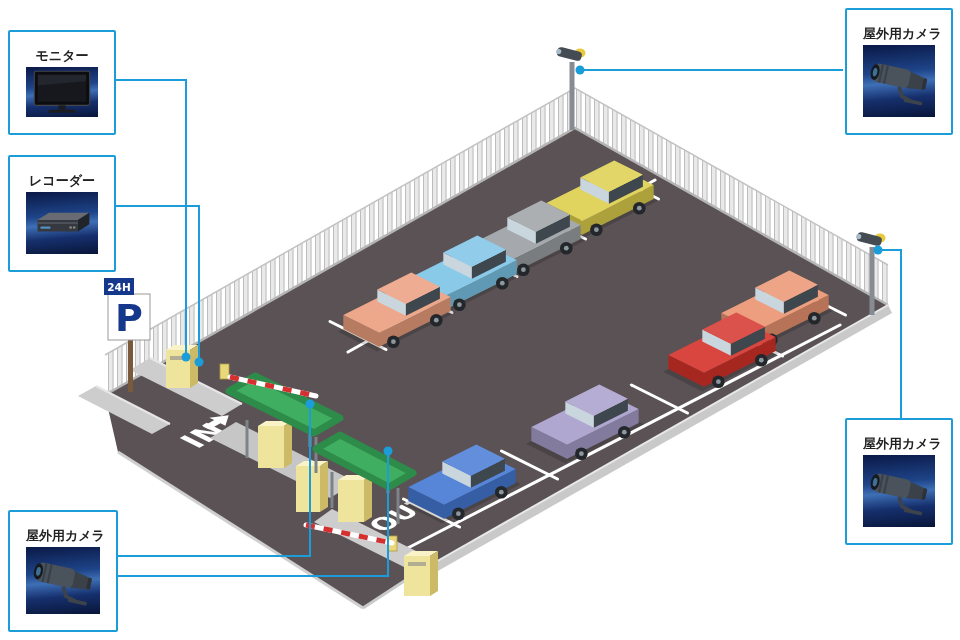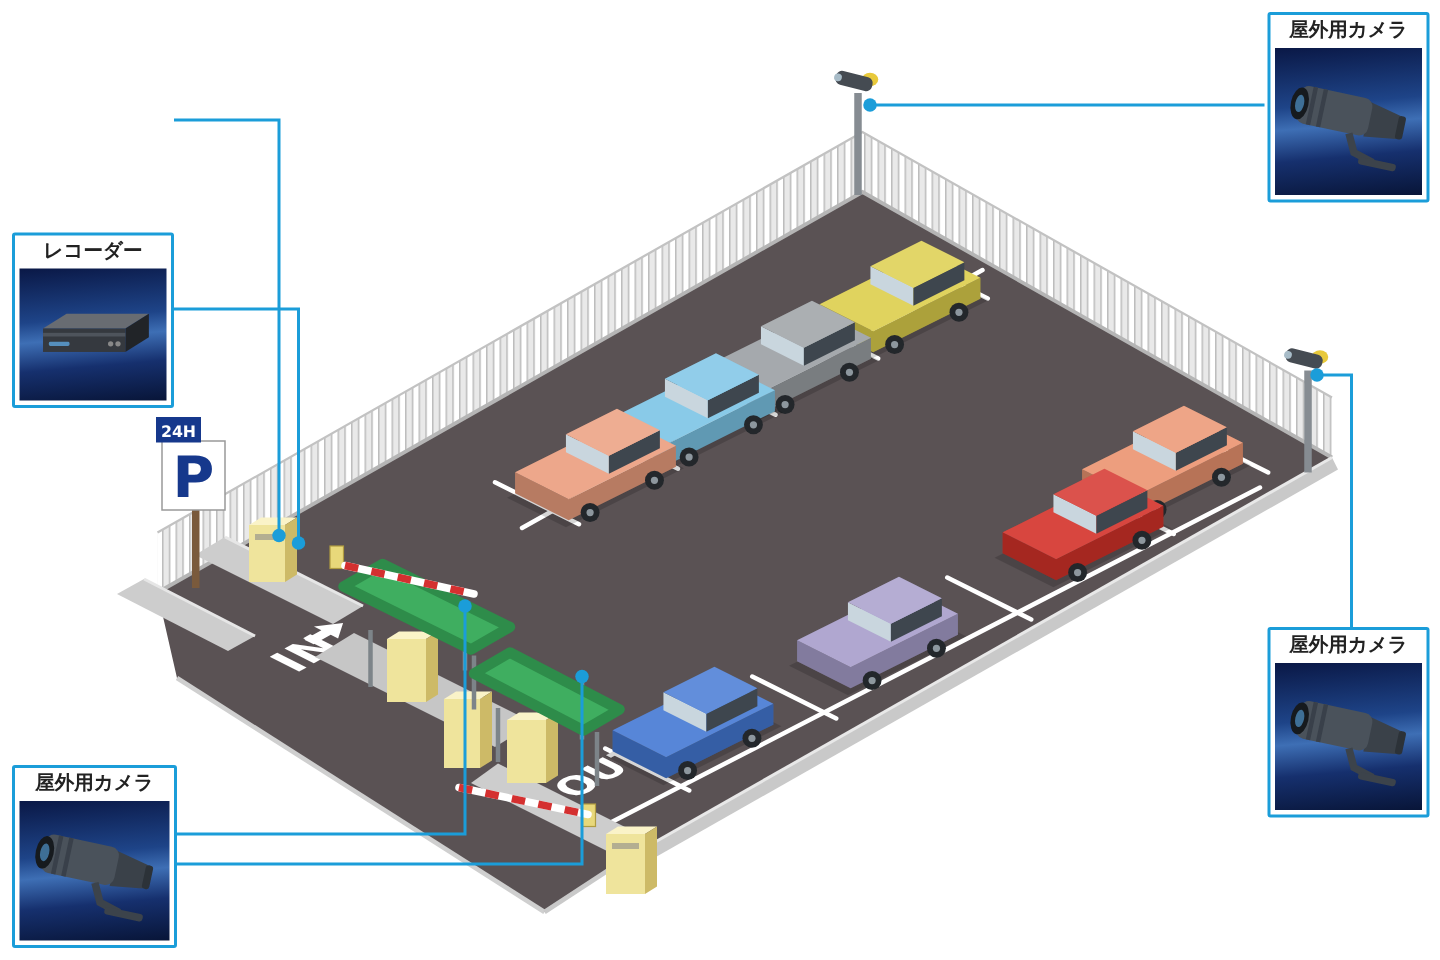--- a/index.html
+++ b/index.html
@@ -1,20 +1,20 @@
 <!DOCTYPE html>
 <html><head>
 <meta charset="utf-8">
 <style>
   html,body{margin:0;padding:0;background:#fff;}
   .canvas{position:relative;width:960px;height:640px;background:#ffffff;overflow:hidden;
           font-family:"DejaVu Sans","Liberation Sans",sans-serif;}
   .scene{position:absolute;left:0;top:0;}
   .callout{position:absolute;box-sizing:border-box;border:2px solid #1B9DD9;background:#fff;
-           border-radius:2px;display:flex;flex-direction:column;padding:3px;gap:3px;z-index:5;}
+           border-radius:2px;display:flex;flex-direction:column;padding:16px;gap:3px;z-index:5;}
   .callout-label{font-size:13px;font-weight:bold;color:#222;text-align:center;line-height:1.25;white-space:nowrap;}
   .callout-img{flex:1;min-height:0;display:flex;align-items:center;justify-content:center;overflow:hidden;
     background:linear-gradient(175deg,#0A1846 0%,#1E4488 38%,#3E6FB5 52%,#16306E 72%,#081538 100%);}
   .callout-img svg{width:100%;height:100%;}
   .gtext{fill:#fff;font-weight:bold;font-family:"DejaVu Sans","Liberation Sans",sans-serif;}
 </style>
 </head>
 <body>
 
 <div class="canvas">
@@ -219,20 +219,28 @@
   <g fill="#1B9DD9">
     <circle cx="186" cy="357" r="4.5"></circle>
     <circle cx="199" cy="362" r="4.5"></circle>
     <circle cx="310" cy="404" r="4.5"></circle>
     <circle cx="388" cy="451" r="4.5"></circle>
     <circle cx="580" cy="70" r="4.5"></circle>
     <circle cx="878" cy="250" r="4.5"></circle>
   </g>
 </svg>
 
+<div class="callout" style="left:8px;top:30px;width:108px;height:105px">
+  <div class="callout-label">モニター</div>
+  <div class="callout-img">
+    <svg viewBox="0 0 100 70">
+          <use href="#icon-monitor"></use>
+        </svg>
+  </div>
+</div>
 
 <div class="callout" style="left:8px;top:155px;width:108px;height:117px">
   <div class="callout-label">レコーダー</div>
   <div class="callout-img">
     <svg viewBox="0 0 100 64">
           <use href="#icon-recorder"></use>
         </svg>
   </div>
 </div>
 

